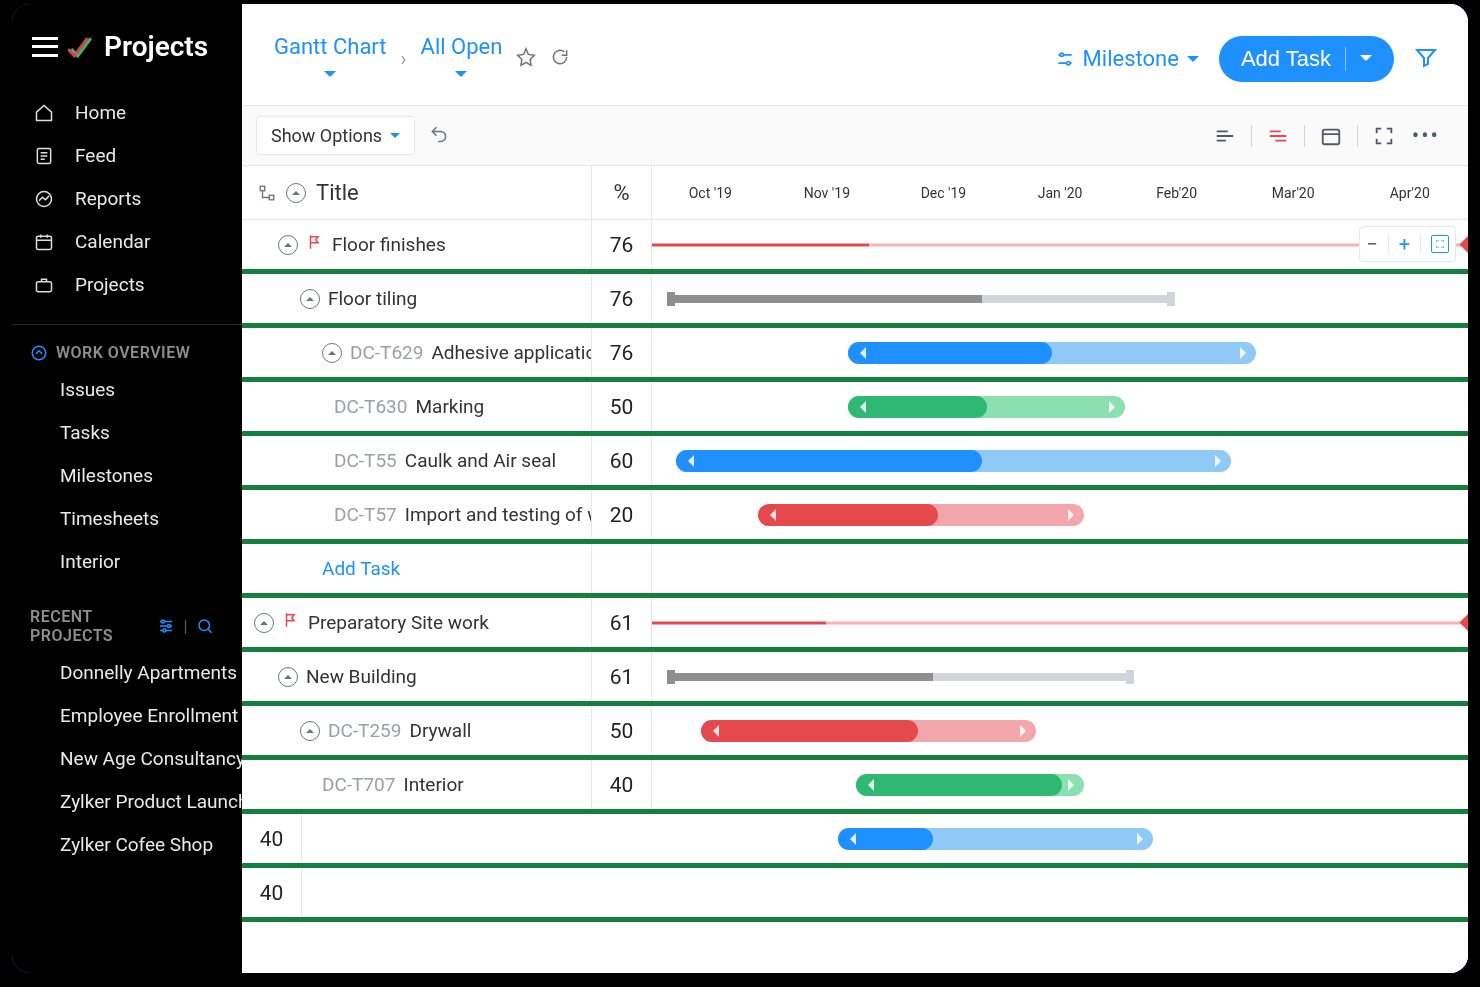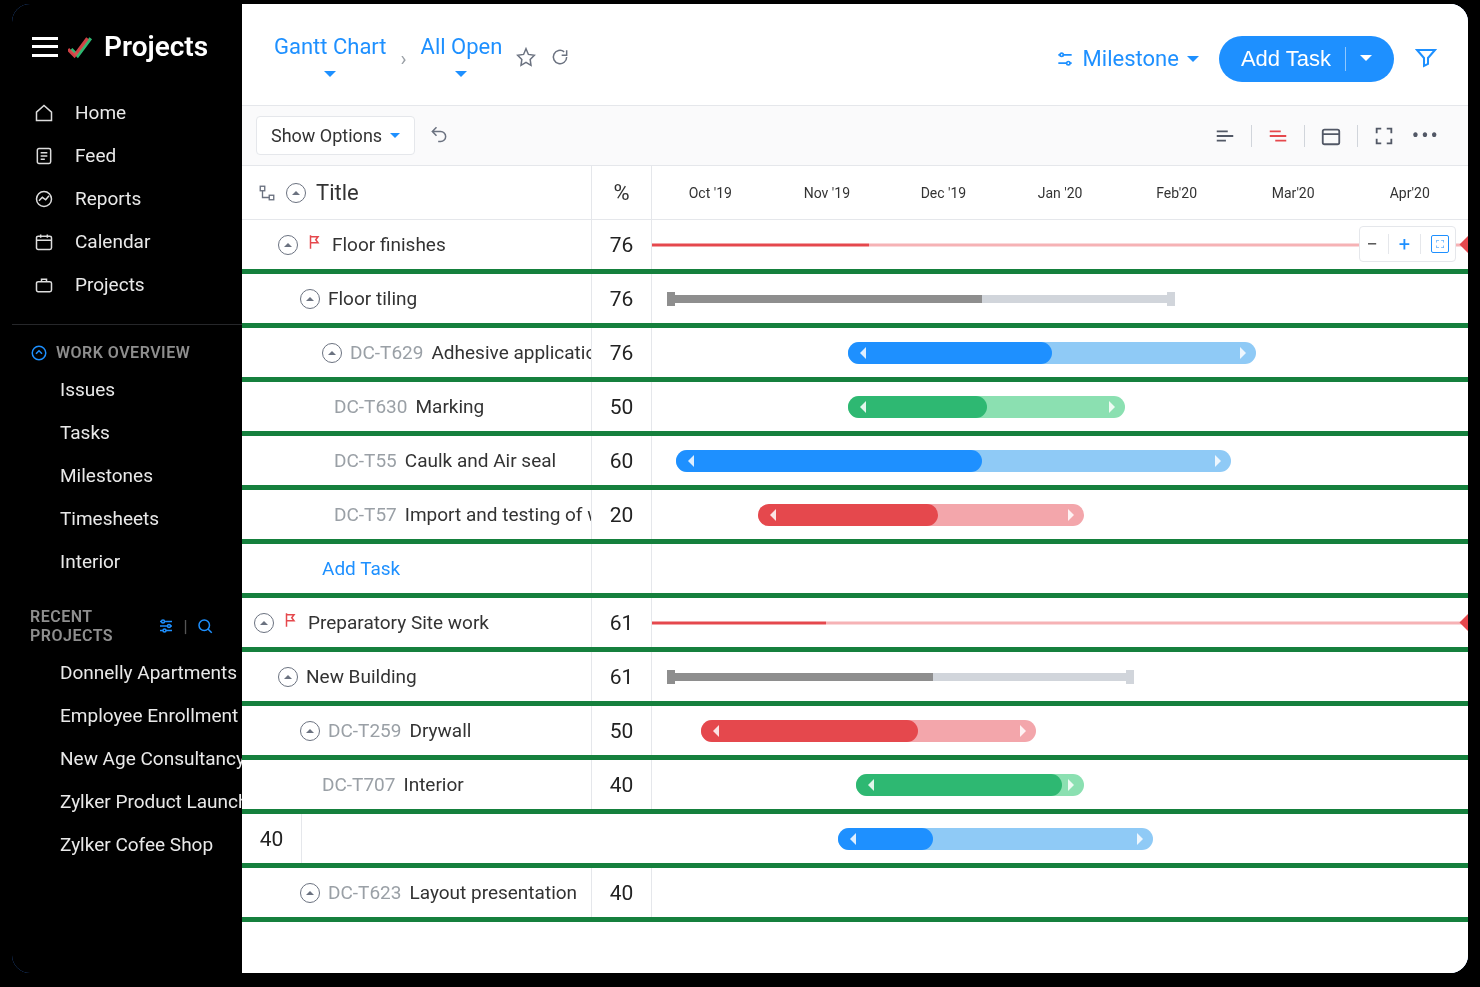--- a/index.html
+++ b/index.html
@@ -557,24 +557,19 @@
             <div class="c-bar">
               <div class="bar-wrap" style="left: 46%; width: 27%;">
                 <div class="bar-bg" style="background: rgb(143, 202, 246);"></div>
                 <div class="bar-fg" style="background: rgb(30, 144, 255); width: 30%;"></div>
                 <div class="bar-caret-l"></div>
                 <div class="bar-caret-r" style="left: calc(100% - 16px);"></div>
               </div>
             </div>
           </div>
           <div class="row">
-            <div class="c-title indent-2">
-              <span class="collapse-ring"></span>
-              <span class="task-code">DC-T623 </span>
-              <span>Layout presentation</span>
-            </div>
             <div class="c-pct">40</div>
             <div class="c-bar"></div>
           </div>
         </div>
     </div>
   </div>
 </div>
 
 </body></html>

